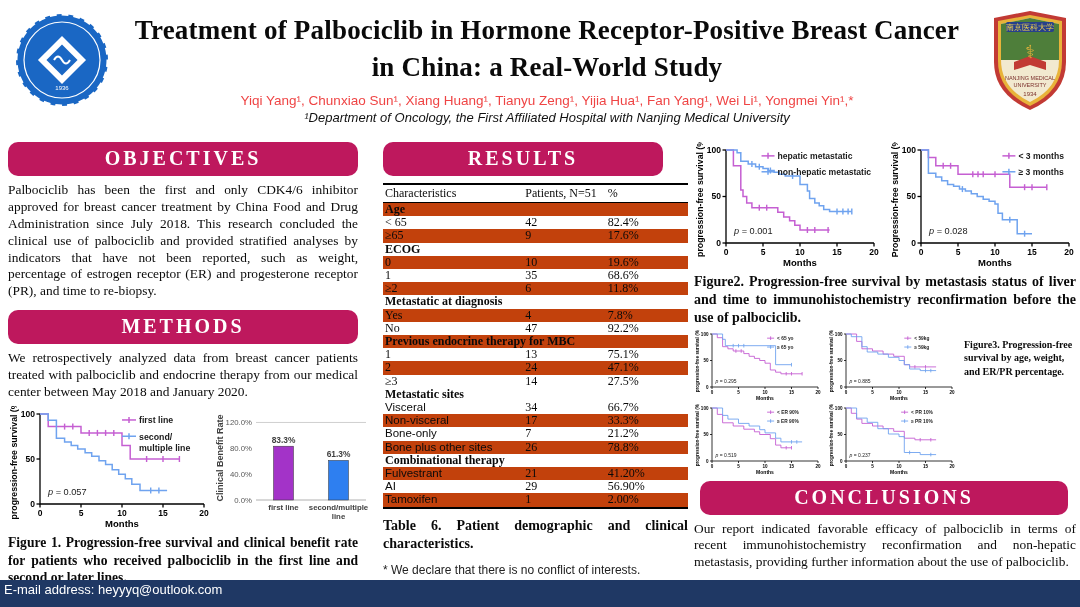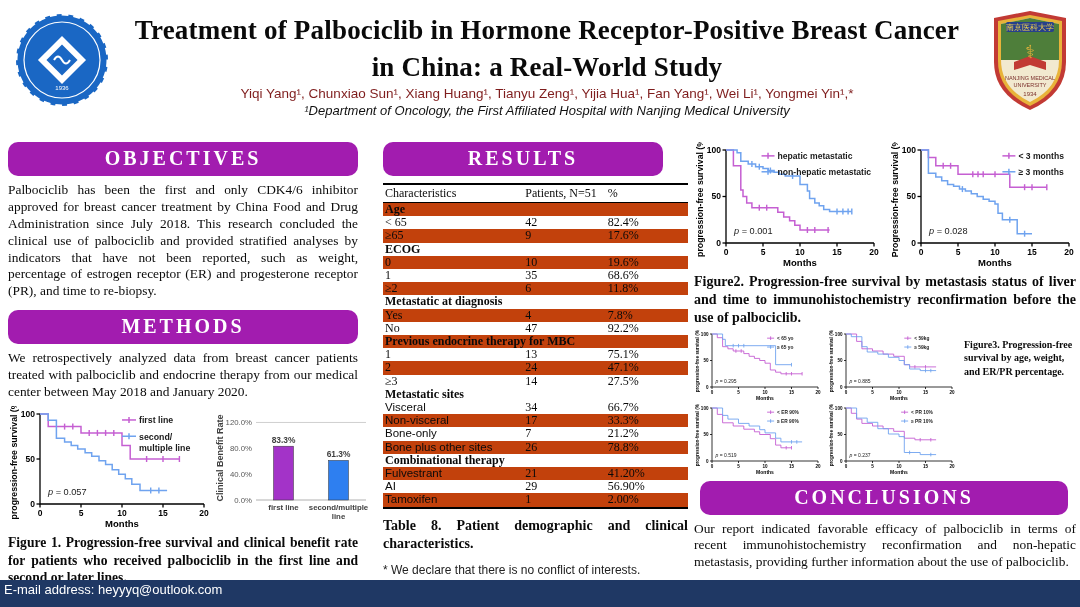--- a/index.html
+++ b/index.html
@@ -3,28 +3,28 @@
 <meta charset="utf-8">
 <style>
   html,body{margin:0;padding:0;background:#e8e8e8;}
   #poster{position:relative;width:1080px;height:607px;background:#fff;overflow:hidden;
           font-family:"Liberation Serif",serif;color:#0a0a0a;}
   
   .logo-left{position:absolute;left:14px;top:12px;width:96px;height:96px;}
   .logo-right{position:absolute;right:10px;top:10px;width:80px;height:102px;}
   .titleblock{position:absolute;left:118px;right:104px;top:12px;text-align:center;}
   .title{font-size:27px;font-weight:700;line-height:37px;letter-spacing:.2px;}
-  .authors{font:13.5px "Liberation Sans",sans-serif;color:#7f1d1d;}
+  .authors{margin-top:7px;font:13.5px "Liberation Sans",sans-serif;color:#ef4444;}
   .affil{margin-top:2px;font:italic 13px "Liberation Sans",sans-serif;color:#111;}
   
   .col{position:absolute;top:142px;}
   #col-left{left:8px;width:350px;}
   #col-mid{left:383px;width:305px;}
   #col-right{left:694px;width:382px;}
-  .band{background:#a21caf;color:#fff;text-align:center;border-radius:10px;
+  .band{background:#be185d;color:#fff;text-align:center;border-radius:10px;
         font-weight:700;font-size:20px;letter-spacing:3px;padding:5px 0 6px 0;
         font-family:"Liberation Serif",serif;}
   .band.mid{width:280px;}
   .band.concl{width:368px;margin-left:6px;}
   .para{font-size:13.4px;line-height:1.26;text-align:justify;margin:6px 0 0 0;}
   .caption{font-weight:700;font-size:13.6px;line-height:1.3;text-align:justify;margin-top:4px;}
   
   .figrow{display:flex;align-items:flex-end;margin-top:5px;}
   .chart{line-height:0;}
   
@@ -269,21 +269,21 @@
             <td>29</td>
             <td>56.90%</td>
           </tr>
           <tr class="shade lastrow">
             <td class="sans">Tamoxifen</td>
             <td>1</td>
             <td>2.00%</td>
           </tr>
         </tbody>
     </table>
-    <div class="caption" style="margin-top:8px;font-size:14px;">Table 8. Patient demographic and clinical characteristics.</div>
+    <div class="caption" style="margin-top:8px;font-size:14px;">Table 6. Patient demographic and clinical characteristics.</div>
     <div class="note">* We declare that there is no conflict of interests.</div>
   </div>
 
   <div class="col" id="col-right">
     <div class="fig2row">
       <div class="chart"><svg width="187" height="127" viewBox="0 0 187 127">
             <path d="M32,8 L32,101 L180,101" fill="none" stroke="#000" stroke-width="1.3"></path>
             <line x1="32" y1="101" x2="32" y2="104.5" stroke="#000" stroke-width="1.3"></line>
             <text x="32" y="113" text-anchor="middle" font-size="8.5" font-weight="bold" font-family="Liberation Sans, sans-serif">0</text>
             <line x1="69" y1="101" x2="69" y2="104.5" stroke="#000" stroke-width="1.3"></line>

